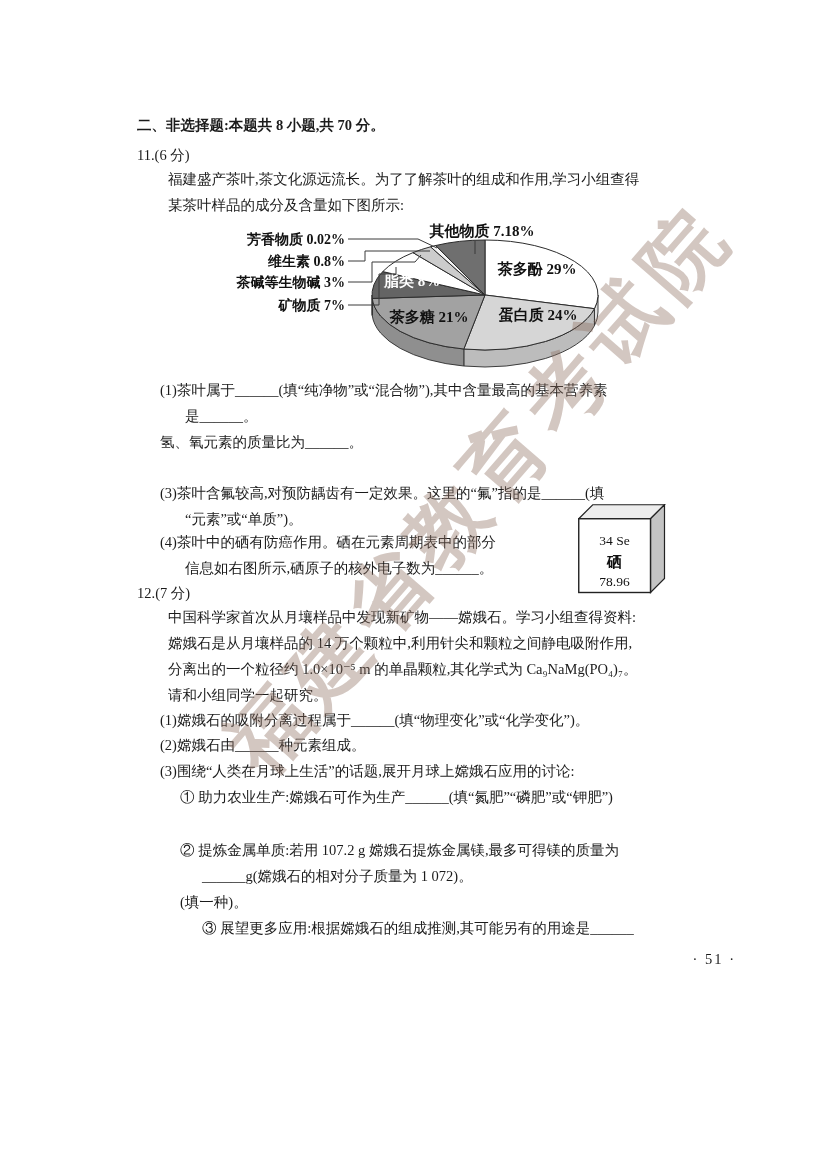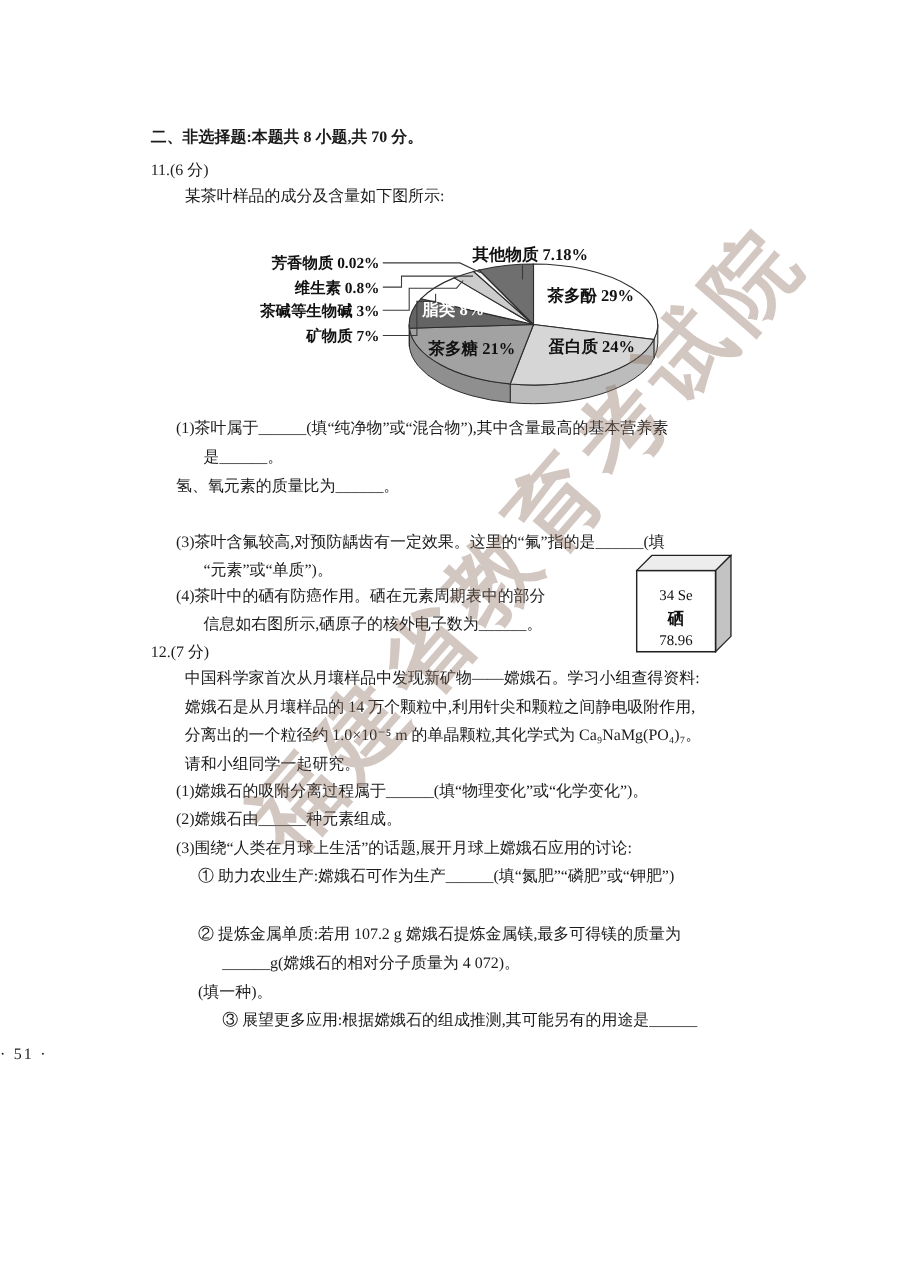--- a/index.html
+++ b/index.html
@@ -15,37 +15,38 @@
   .header{left:137px;top:112px;width:560px;white-space:nowrap;}
   .qnum{white-space:nowrap;left:137px;}
   .watermark{
     position:absolute;left:480px;top:490px;z-index:3;pointer-events:none;
     transform:translate(-50%,-50%) rotate(-49deg);
     font-size:80px;font-weight:700;letter-spacing:10px;white-space:nowrap;
     opacity:0.38;font-family:"Liberation Serif","DejaVu Serif",serif;
   }
   .chart-svg{position:absolute;left:225px;top:220px;z-index:1;}
   .sebox-svg{position:absolute;left:578px;top:504px;z-index:1;}
-  .pagenum{left:0;top:946px;width:736px;text-align:left;letter-spacing:2px;}
+  .pagenum{left:0;top:946px;width:736px;text-align:right;letter-spacing:2px;}
   .content-layer{position:relative;z-index:1;}
 </style>
 </head>
 <body>
 
 <div class="page">
 
   <div class="watermark" style="color: rgb(141, 110, 95);">福建省教育考试院</div>
 
   <div class="content-layer">
 
     <div class="blk header bold">二、非选择题:本题共 8 小题,共 70 分。</div>
 
     <div class="blk qnum" style="top:142px;">11.(6 分)</div>
 
     <div class="blk" style="left:168px;top:166px;">
+        <div class="ln">福建盛产茶叶,茶文化源远流长。为了了解茶叶的组成和作用,学习小组查得</div>
         <div class="ln">某茶叶样品的成分及含量如下图所示:</div>
       </div>
 
     <svg class="chart-svg" width="430" height="168" viewBox="0 0 430 168">
         <path d="M373 75 A113 55 0 0 1 369.45 88.68 L369.45 105.68 A113 55 0 0 0 373 92 Z" fill="rgb(224,224,224)" stroke="#2c2c2c" stroke-width="0.9"></path>
         <path d="M369.45 88.68 A113 55 0 0 1 238.83 129.03 L238.83 146.03 A113 55 0 0 0 369.45 105.68 Z" fill="rgb(188,188,188)" stroke="#2c2c2c" stroke-width="0.9"></path>
         <path d="M238.83 129.03 A113 55 0 0 1 147.22 78.45 L147.22 95.45 A113 55 0 0 0 238.83 146.03 Z" fill="rgb(143,143,143)" stroke="#2c2c2c" stroke-width="0.9"></path>
         <path d="M147.22 78.45 A113 55 0 0 1 147 75 L147 92 A113 55 0 0 0 147.22 95.45 Z" fill="rgb(88,88,88)" stroke="#2c2c2c" stroke-width="0.9"></path>
         <path d="M260 75 L260 20 A113 55 0 0 1 369.45 88.68 Z" fill="#ffffff" stroke="#2c2c2c" stroke-width="1"></path>
         <path d="M260 75 L369.45 88.68 A113 55 0 0 1 238.83 129.03 Z" fill="#d6d6d6" stroke="#2c2c2c" stroke-width="1"></path>
@@ -114,21 +115,21 @@
       </div>
     <div class="blk" style="left:137px;top:758px;--f:23px;--h:48px;">
         <div class="ln">(3)围绕“人类在月球上生活”的话题,展开月球上嫦娥石应用的讨论:</div>
       </div>
 
     <div class="blk" style="left:137px;top:784px;--f:43px;--h:65px;">
         <div class="ln">① 助力农业生产:嫦娥石可作为生产______(填“氮肥”“磷肥”或“钾肥”)</div>
       </div>
     <div class="blk" style="left:137px;top:837px;--f:43px;--h:65px;">
         <div class="ln">② 提炼金属单质:若用 107.2 g 嫦娥石提炼金属镁,最多可得镁的质量为</div>
-        <div class="ln">______g(嫦娥石的相对分子质量为 4 072)。</div>
+        <div class="ln">______g(嫦娥石的相对分子质量为 1 072)。</div>
       </div>
     <div class="blk" style="left:137px;top:889px;--f:43px;--h:65px;">
         <div class="ln">(填一种)。</div>
         <div class="ln">③ 展望更多应用:根据嫦娥石的组成推测,其可能另有的用途是______</div>
       </div>
 
     <div class="blk pagenum">· 51 ·</div>
   </div>
 </div>
 

